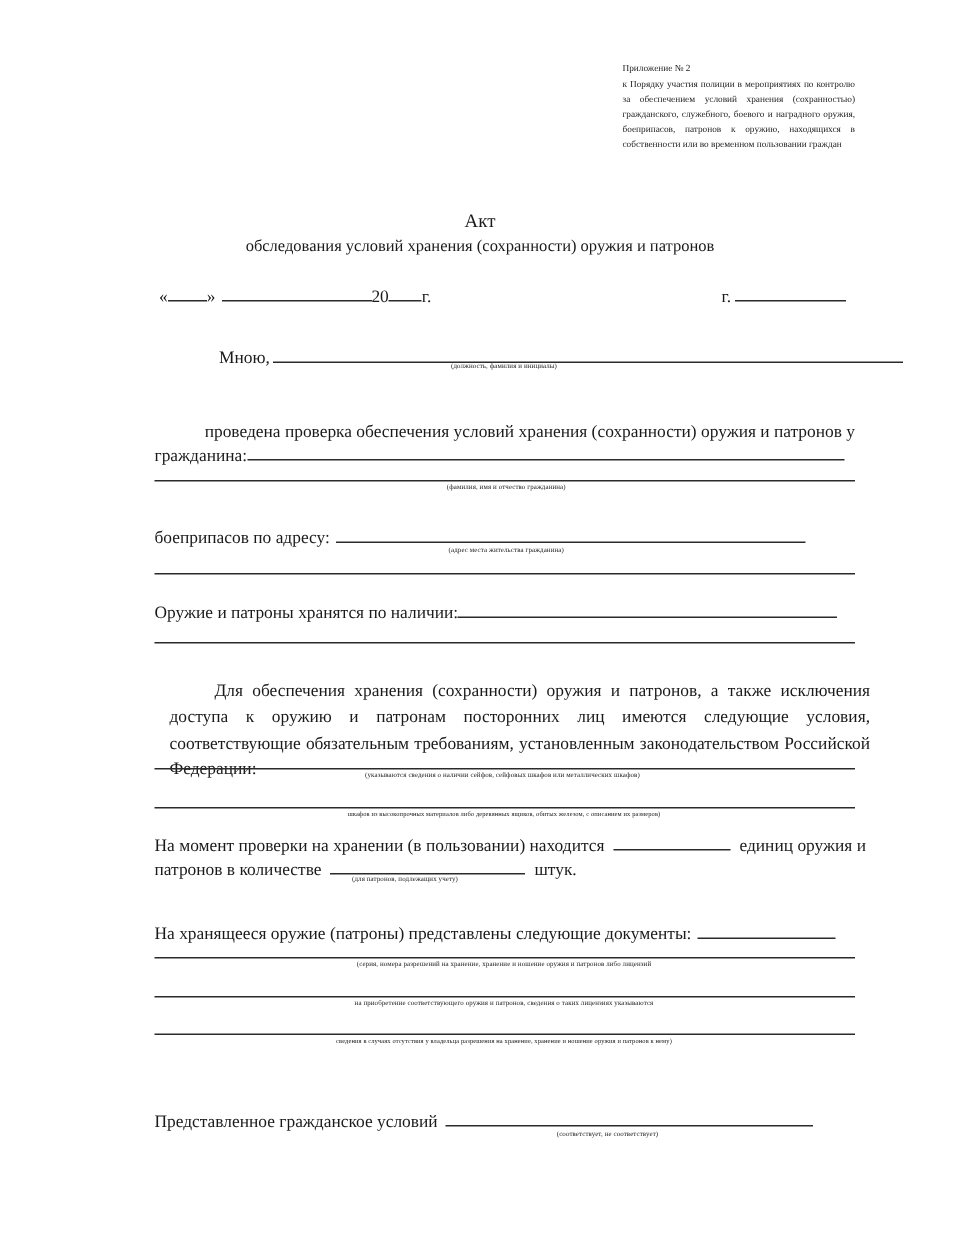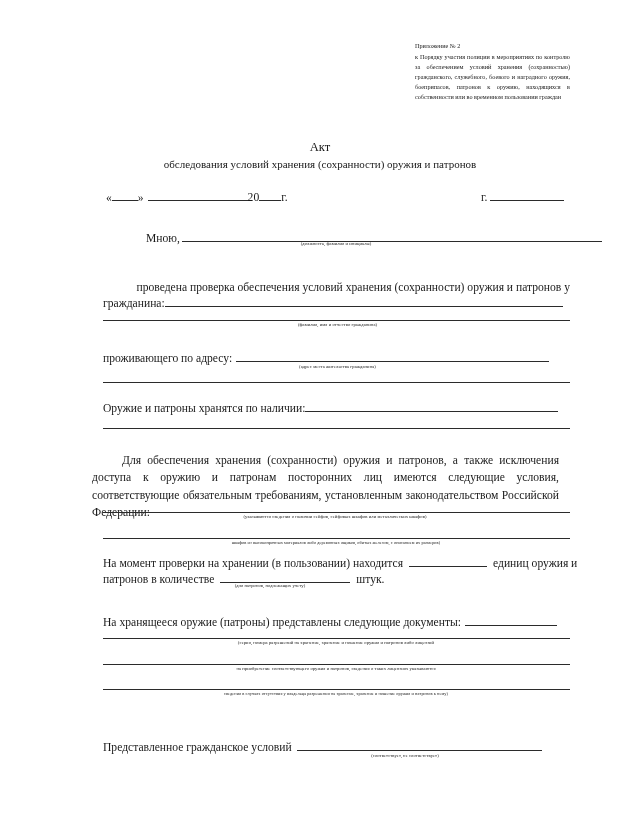--- a/index.html
+++ b/index.html
@@ -125,31 +125,31 @@
 
   <div class="row" style="left:103px; top:296px;">
     <span>гражданина:</span><span class="rule" style="width:398px;"></span>
   </div>
 
   <div class="row" style="left:103px; top:280px; width:467px;">проведена проверка обеспечения условий хранения (сохранности)  оружия  и  патронов  у</div>
   <div class="rule-line" style="left:103px; top:320px; width:467px;"></div>
   <div class="cap" style="left:230px; top:322px; width:215px;">(фамилия, имя и отчество гражданина)</div>
 
   <div class="row" style="left:103px; top:351px;">
-    <span>проживающего по адресу:</span><span class="rule" style="width:313px; margin-left:4px;"></span>
+    <span>боеприпасов по адресу:</span><span class="rule" style="width:313px; margin-left:4px;"></span>
   </div>
   <div class="cap" style="left:230px; top:364px; width:215px;">(адрес места жительства гражданина)</div>
   <div class="rule-line" style="left:103px; top:382px; width:467px;"></div>
 
   <div class="row" style="left:103px; top:401px;">
     <span>Оружие и патроны хранятся по наличии:</span><span class="rule" style="width:253px;"></span>
   </div>
   <div class="rule-line" style="left:103px; top:428px; width:467px;"></div>
 
-  <div class="para" style="left:92px; top:452px; width:467px;">
+  <div class="para" style="left:113px; top:452px; width:467px;">
     <span class="indent"></span><span>Для  обеспечения  хранения (сохранности) оружия  и патронов, а также исключения доступа  к  оружию  и  патронам  посторонних  лиц  имеются  следующие  условия, соответствующие    обязательным     требованиям,     установленным    законодательством Российской Федерации:</span>
   </div>
 
   <div class="rule-line" style="left:103px; top:512px; width:467px;"></div>
   <div class="cap" style="left:140px; top:514px; width:390px;">(указываются сведения о наличии сейфов, сейфовых шкафов или металлических шкафов)</div>
 
   <div class="rule-line" style="left:103px; top:538px; width:467px;"></div>
   <div class="cap" style="left:108px; top:540px; width:456px; font-size:4.3px;">шкафов из высокопрочных материалов либо деревянных ящиков, обитых железом, с описанием их размеров)</div>
 
   <div class="row" style="left:103px; top:572px;">

